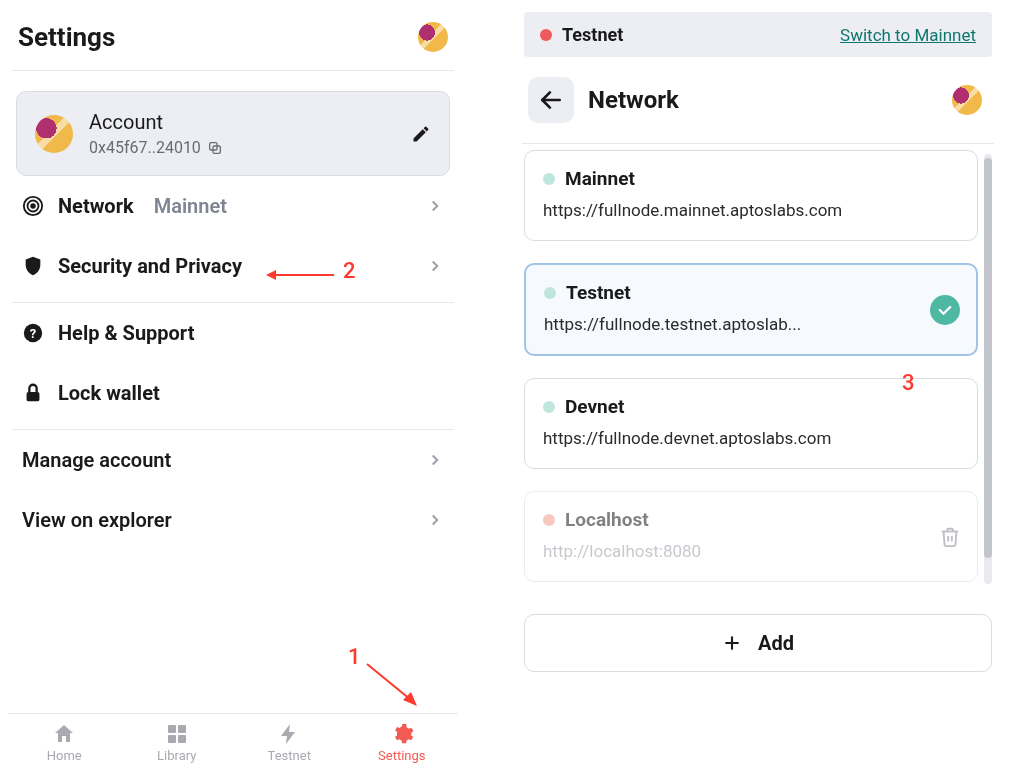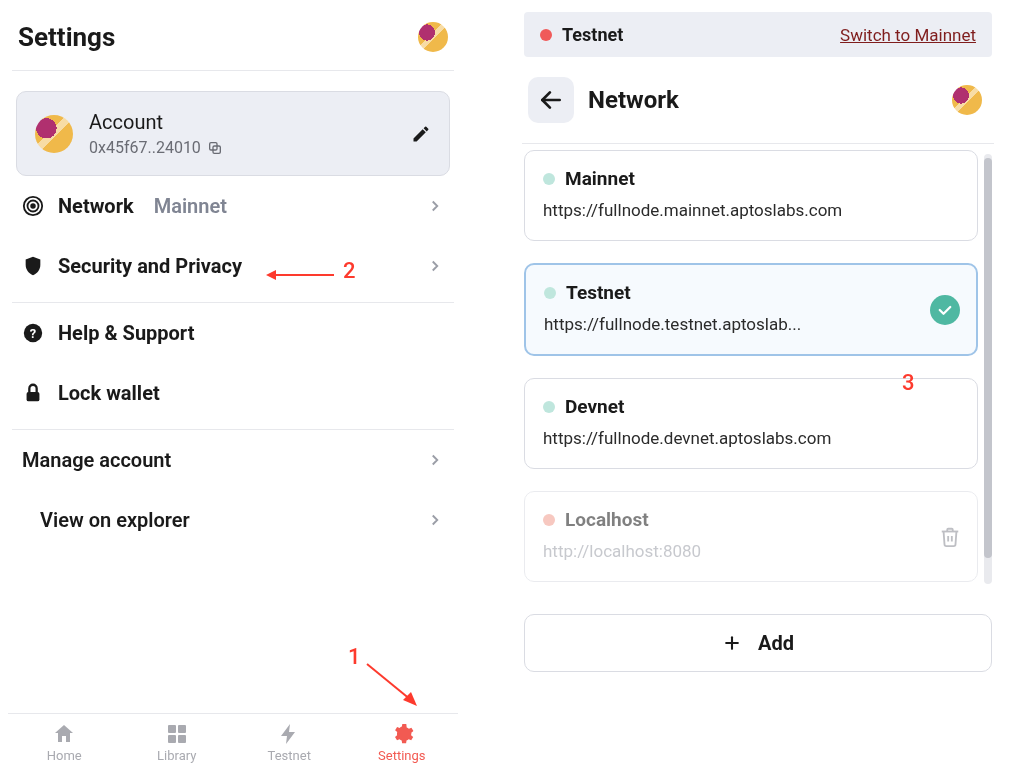--- a/index.html
+++ b/index.html
@@ -74,21 +74,21 @@
     .banner {
       background:#eceef4; border-radius:4px;
       display:flex; align-items:center; justify-content:space-between;
       padding:12px 16px; margin:2px 6px 0;
     }
     .banner-left { display:flex; align-items:center; gap:10px; font-weight:700; font-size:18px;}
     .dot { width:12px; height:12px; border-radius:50%; display:inline-block;}
     .dot.red { background:#f05a5a; }
     .dot.teal-light { background:#bfe6dd; }
     .dot.salmon { background:#f19c8d; }
-    .banner-link { color:#7f1d1d; font-size:17px; text-decoration:underline; cursor:pointer;}
+    .banner-link { color:#0f766e; font-size:17px; text-decoration:underline; cursor:pointer;}
 
     .np-header { display:flex; align-items:center; gap:14px; padding:20px 10px; }
     .back-btn { width:46px; height:46px; border-radius:10px; background:#eceef4; display:flex; align-items:center; justify-content:center; cursor:pointer;}
     .np-title { font-size:24px; font-weight:700; flex:1;}
     .np-header .avatar { margin-right:6px;}
 
     .net-scroll {
       margin:6px 6px 0; padding-right:14px; max-height:460px; overflow:hidden;
       position:relative;
     }
@@ -207,21 +207,21 @@
     <div class="setting-row">
       <span class="label" style="font-weight:600;">Manage account</span>
       <span class="chevron">
         <svg viewBox="0 0 24 24" width="18" height="18" fill="none" stroke="#9b9ea7" stroke-width="2.5">
             <polyline points="9 6 15 12 9 18"></polyline>
           </svg>
       </span>
     </div>
 
     <div class="setting-row">
-      <span class="label" style="font-weight:600;margin-left:18px;">View on explorer</span>
+      <span class="label" style="font-weight:600;">View on explorer</span>
       <span class="chevron">
         <svg viewBox="0 0 24 24" width="18" height="18" fill="none" stroke="#9b9ea7" stroke-width="2.5">
             <polyline points="9 6 15 12 9 18"></polyline>
           </svg>
       </span>
     </div>
 
     <div class="bottom-nav">
       <div class="nav-item">
         <span class="nav-ico">

